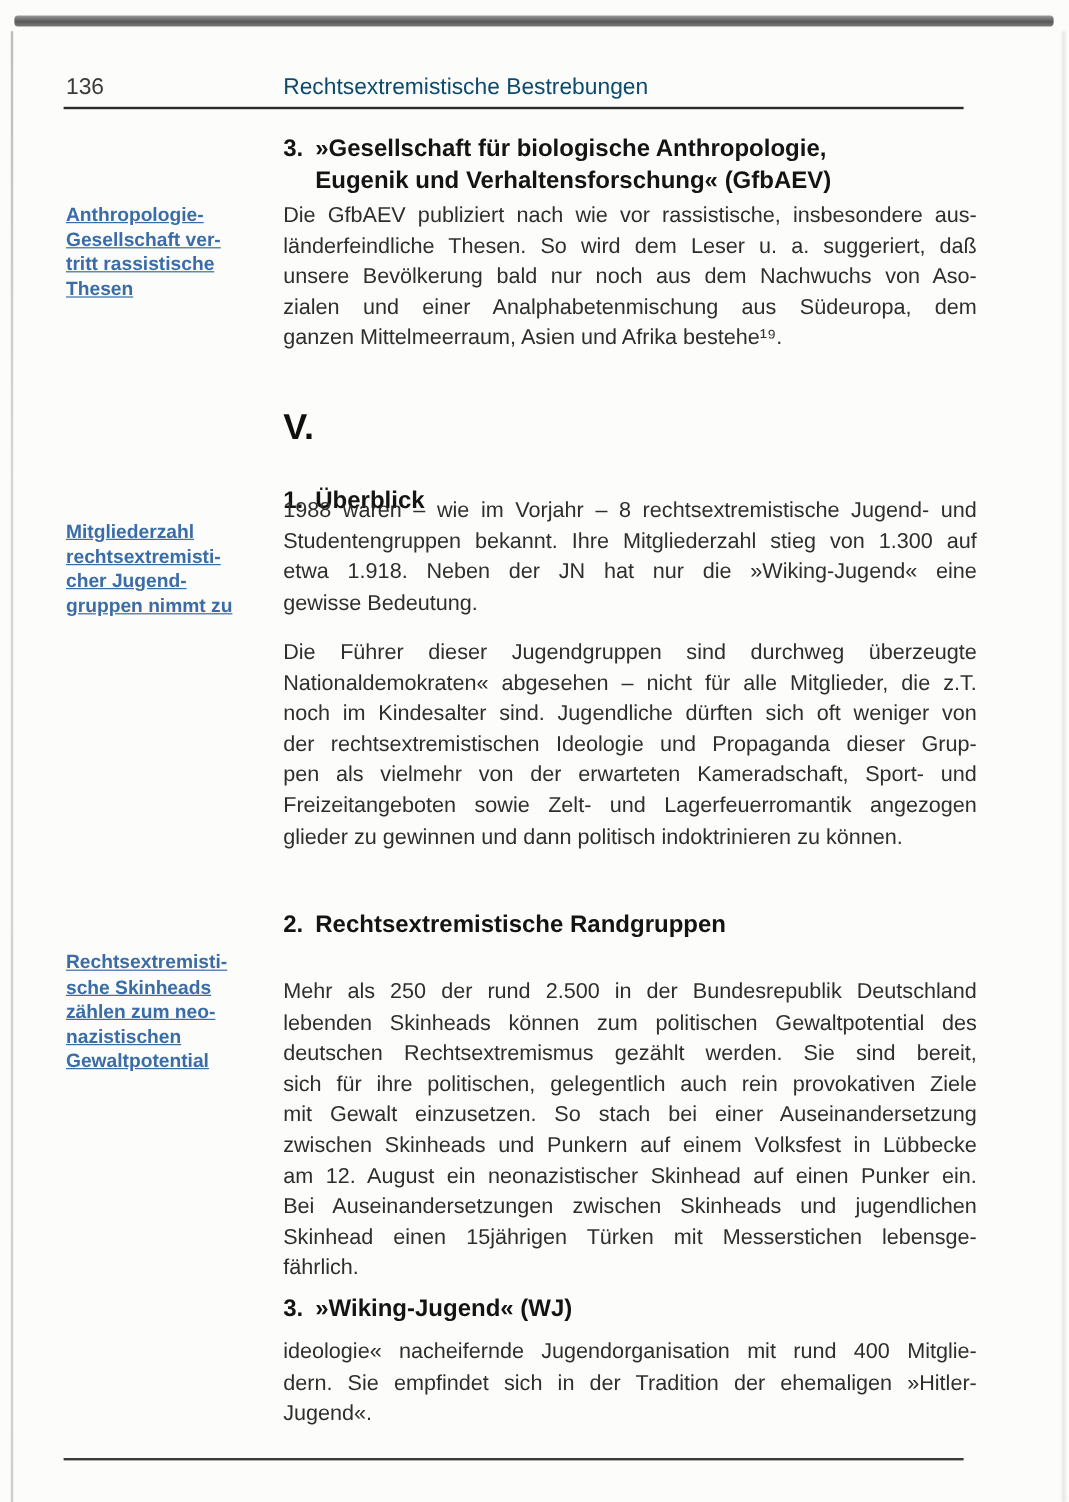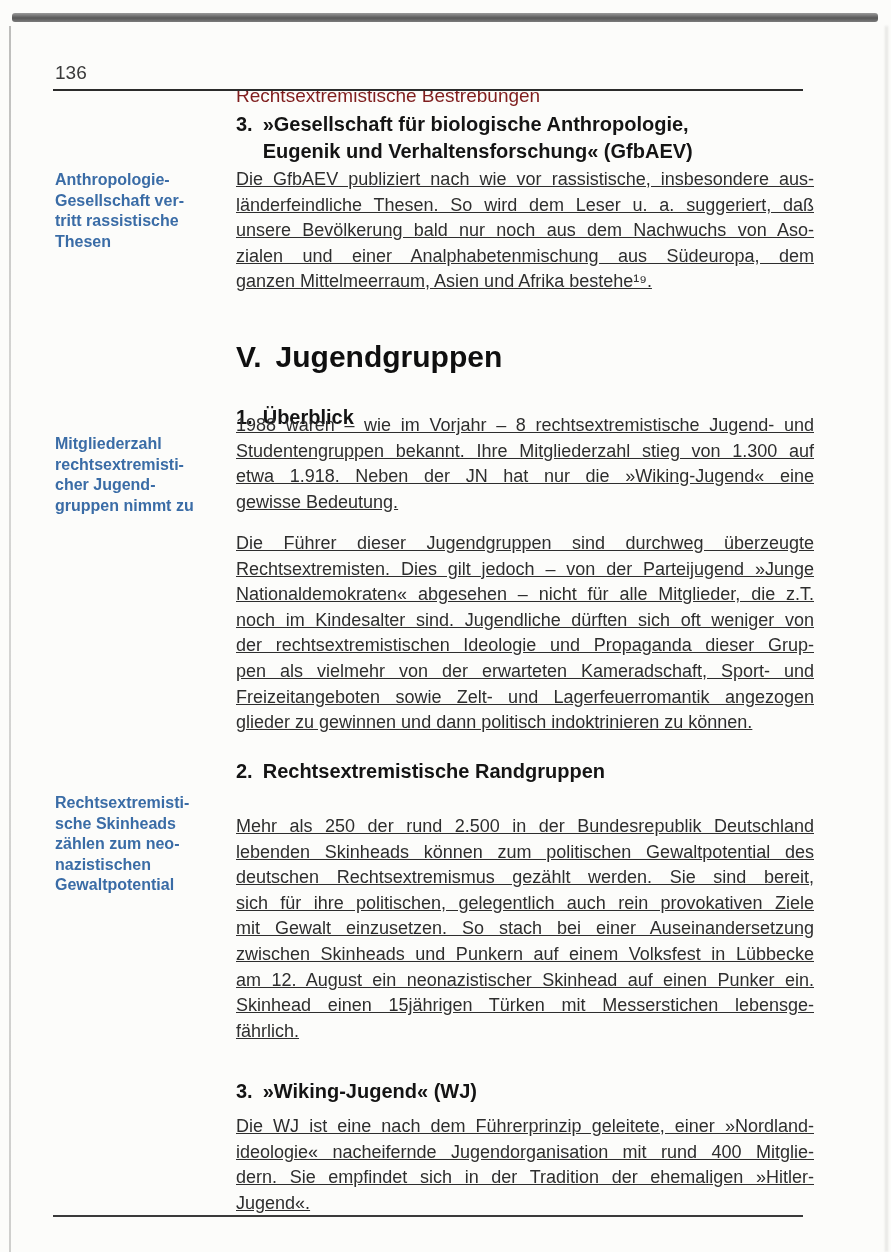--- a/index.html
+++ b/index.html
@@ -28,31 +28,31 @@
     background:linear-gradient(#bdbdbb,#d6d6d4 30%,#cfcfcd);
     filter:blur(.4px);
   }
   .scan-right-line {
     position:absolute; top:26px; bottom:0; right:3px; width:3px;
     background:#e6e6e4;
     filter:blur(.8px);
   }
   
   .page-number { position:absolute; top:62px; left:55px; font-size:19px; color:#3a3a3a;text-align:right; }
-  .running-title { position:absolute; top:62px; left:236px; font-size:19px; color:#7f1d1d;margin-top:23px; }
+  .running-title { position:absolute; top:62px; left:236px; font-size:19px; color:#0c4a6e; }
   .rule { position:absolute; left:53px; width:750px; height:2px; background:#2b2b2b; }
   .rule.header-rule { top:89px; }
   .rule.footnote-rule { top:1215px; height:1.6px; background:#3a3a3a; }
 
   
   .col { position:absolute; left:236px; width:578px; }
-  .mcol { position:absolute; left:55px; width:176px; }
+  .mcol { position:absolute; left:55px; width:176px;text-decoration:underline; }
 
   .body-text { font-size:18px; }
-  .body-text .ln { line-height:25.6px; white-space:normal;text-decoration:underline; }
+  .body-text .ln { line-height:25.6px; white-space:normal; }
   .jpara .ln { text-align:justify; text-align-last:justify; }
   .jpara .ln:last-child { text-align:left; text-align-last:left; }
 
   .margin-note {
     color:#3a6ca6;
     font-weight:bold;
     font-size:16px;
   }
   .margin-note .ln { line-height:20.5px; }
 
@@ -97,21 +97,20 @@
       <div class="ln">Die GfbAEV publiziert nach wie vor rassistische, insbesondere aus-</div>
       <div class="ln">länderfeindliche Thesen. So wird dem Leser u. a. suggeriert, daß</div>
       <div class="ln">unsere Bevölkerung bald nur noch aus dem Nachwuchs von Aso-</div>
       <div class="ln">zialen und einer Analphabetenmischung aus Südeuropa, dem</div>
       <div class="ln">ganzen Mittelmeerraum, Asien und Afrika bestehe¹⁹.</div>
     </div>
 
   <div class="col h-chapter" style="top:340px;">
     <span class="h-num">V.</span>
     <span class="h-gap"></span>
-    <span>Jugendgruppen</span>
   </div>
 
   <div class="col h-sub" style="top:404px;">
     <span class="h-num">1.</span>
     <span class="h-gap"></span>
     <span>Überblick</span>
   </div>
 
   <div class="mcol margin-note" style="top:434px;">
       <div class="ln">Mitgliederzahl</div>
@@ -122,21 +121,20 @@
 
   <div class="col body-text jpara" style="top:413px;">
       <div class="ln">1988 waren – wie im Vorjahr – 8 rechtsextremistische Jugend- und</div>
       <div class="ln">Studentengruppen bekannt. Ihre Mitgliederzahl stieg von 1.300 auf</div>
       <div class="ln">etwa 1.918. Neben der JN hat nur die »Wiking-Jugend« eine</div>
       <div class="ln">gewisse Bedeutung.</div>
     </div>
 
   <div class="col body-text jpara" style="top:531px;">
       <div class="ln">Die Führer dieser Jugendgruppen sind durchweg überzeugte</div>
-      <div class="ln">Rechtsextremisten. Dies gilt jedoch – von der Parteijugend »Junge</div>
       <div class="ln">Nationaldemokraten« abgesehen – nicht für alle Mitglieder, die z.T.</div>
       <div class="ln">noch im Kindesalter sind. Jugendliche dürften sich oft weniger von</div>
       <div class="ln">der rechtsextremistischen Ideologie und Propaganda dieser Grup-</div>
       <div class="ln">pen als vielmehr von der erwarteten Kameradschaft, Sport- und</div>
       <div class="ln">Freizeitangeboten sowie Zelt- und Lagerfeuerromantik angezogen</div>
       <div class="ln">glieder zu gewinnen und dann politisch indoktrinieren zu können.</div>
     </div>
 
   <div class="col h-sub" style="top:758px;">
     <span class="h-num">2.</span>
@@ -153,32 +151,32 @@
     </div>
 
   <div class="col body-text jpara" style="top:794px;margin-top:20px;">
       <div class="ln">Mehr als 250 der rund 2.500 in der Bundesrepublik Deutschland</div>
       <div class="ln">lebenden Skinheads können zum politischen Gewaltpotential des</div>
       <div class="ln">deutschen Rechtsextremismus gezählt werden. Sie sind bereit,</div>
       <div class="ln">sich für ihre politischen, gelegentlich auch rein provokativen Ziele</div>
       <div class="ln">mit Gewalt einzusetzen. So stach bei einer Auseinandersetzung</div>
       <div class="ln">zwischen Skinheads und Punkern auf einem Volksfest in Lübbecke</div>
       <div class="ln">am 12. August ein neonazistischer Skinhead auf einen Punker ein.</div>
+      <div class="ln">Bei Auseinandersetzungen zwischen Skinheads und jugendlichen</div>
       <div class="ln">Skinhead einen 15jährigen Türken mit Messerstichen lebensge-</div>
       <div class="ln">fährlich.</div>
     </div>
 
   <div class="col h-sub" style="top:1078px;">
     <span class="h-num">3.</span>
     <span class="h-gap"></span>
     <span>»Wiking-Jugend« (WJ)</span>
   </div>
 
   <div class="col body-text jpara" style="top:1114px;">
-      <div class="ln">Die WJ ist eine nach dem Führerprinzip geleitete, einer »Nordland-</div>
       <div class="ln">ideologie« nacheifernde Jugendorganisation mit rund 400 Mitglie-</div>
       <div class="ln">dern. Sie empfindet sich in der Tradition der ehemaligen »Hitler-</div>
       <div class="ln">Jugend«.</div>
     </div>
 
   <div class="rule footnote-rule"></div>
 
 </div>
 
 </body></html>

